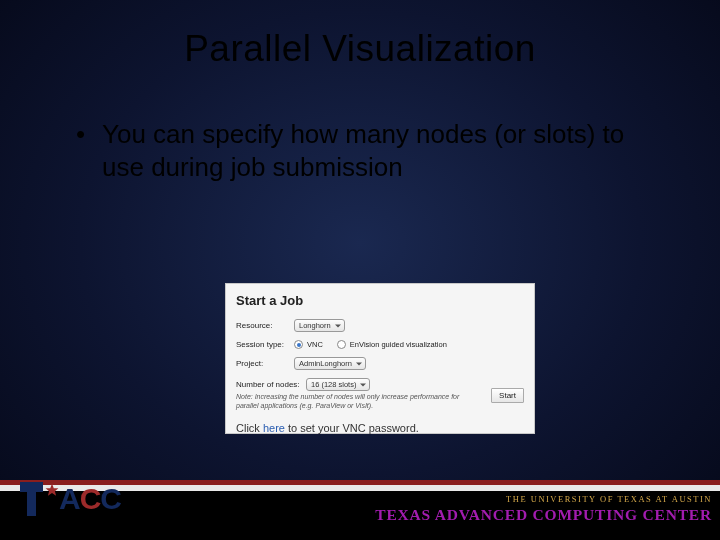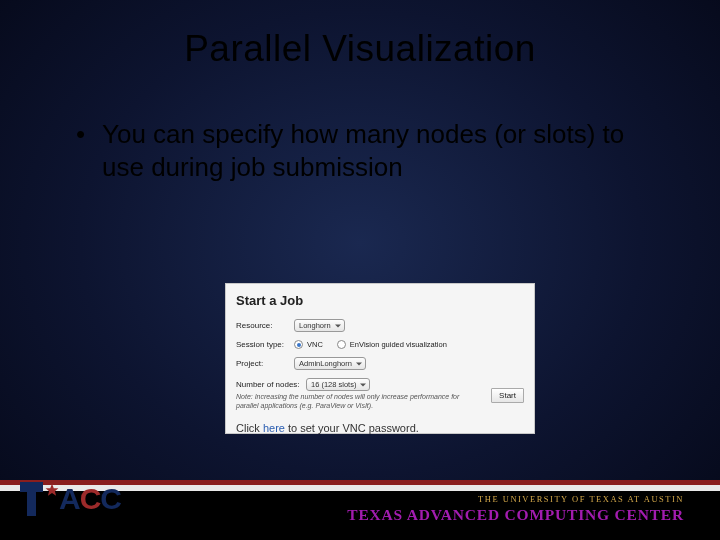--- a/index.html
+++ b/index.html
@@ -155,21 +155,21 @@
   .c-red { color:#9c2a2a; }
   .star {
     width: 14px; height: 14px;
     position: relative;
     margin: 0 -1px 0 1px;
     align-self: flex-start;
     top: 1px;
   }
   .star svg { width:100%; height:100%; }
   .footer-right {
-    position: absolute; right: 36px; top: 14px;
+    position: absolute; right: 8px; top: 14px;
     text-align: right; color: #fff;
     font-family: 'Trajan Pro', 'Times New Roman', serif;
   }
   .footer-right .small {
     font-size: 8.5px; letter-spacing: 1.5px; color: #d4a84a;
     font-weight: 400;
   }
   .footer-right .big {
     font-size: 15.5px; letter-spacing: 0.8px; color: #a21caf;
     font-weight: 700; margin-top: 2px;

